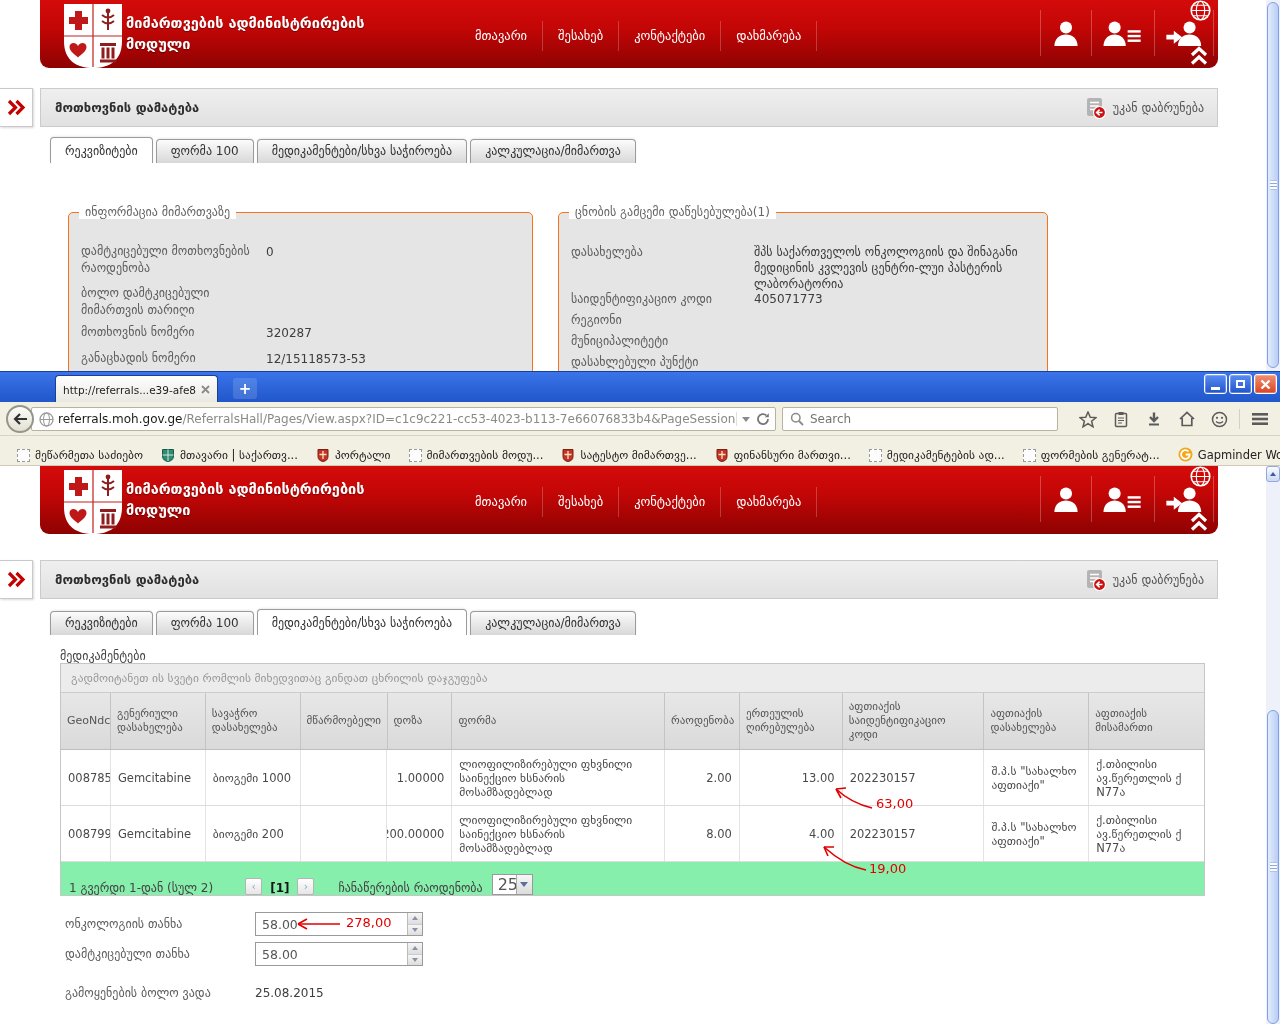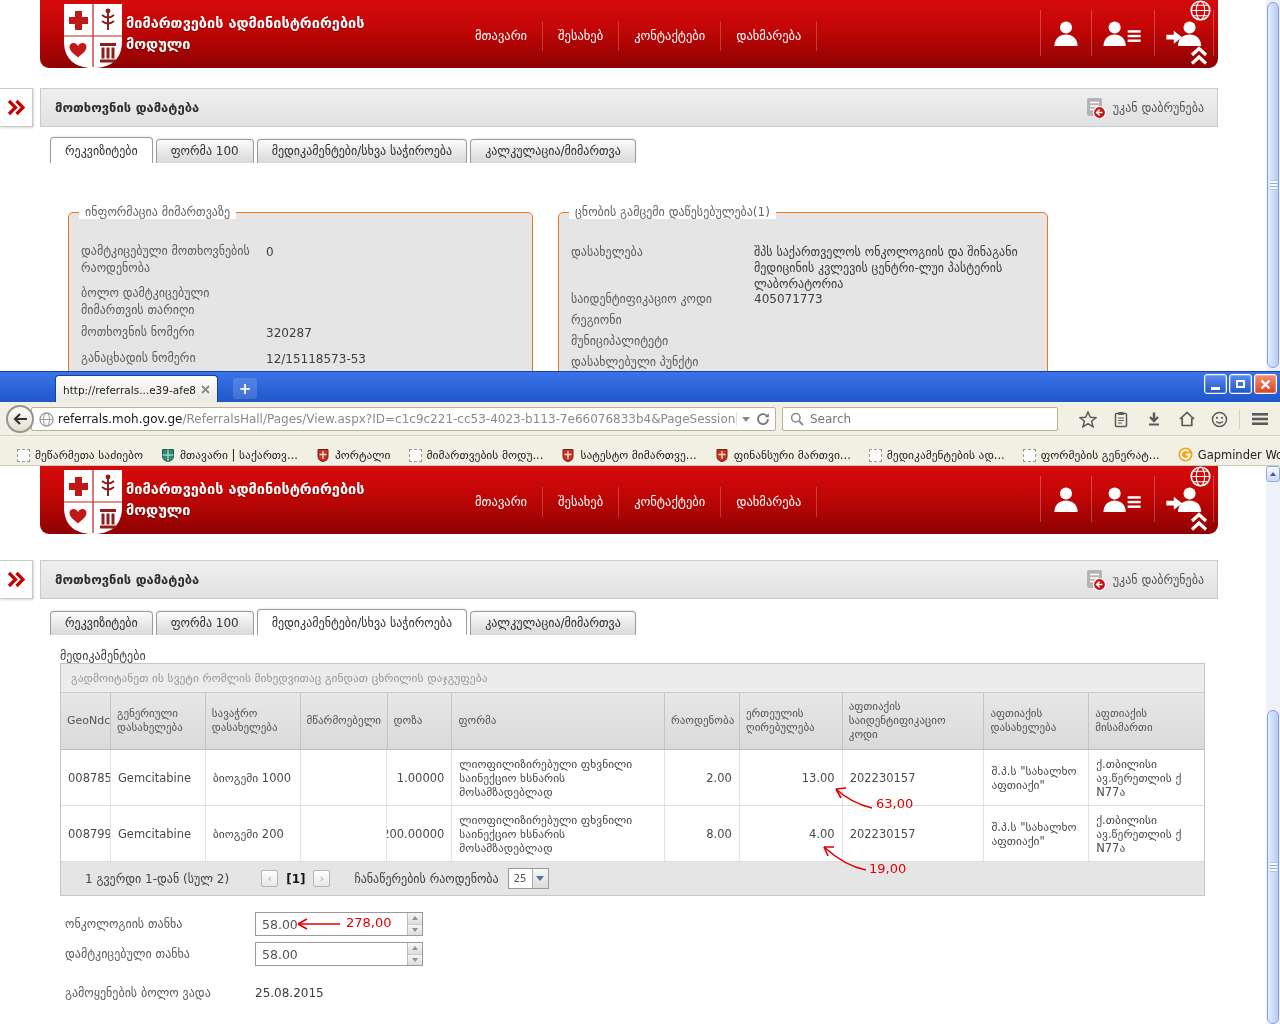--- a/index.html
+++ b/index.html
@@ -40,26 +40,26 @@
   .meds-label{position:absolute;left:60px;font-size:12px;color:#444}
   .meds-table{position:absolute;left:60px;width:1145px;border:1px solid #c6c6c6;background:#fff}
   .t-hint{height:29px;background:#ececec;color:#999;font-size:11.5px;display:flex;align-items:center;padding-left:10px;border-bottom:1px solid #ccc}
   .t-head{display:flex;height:57px;background:linear-gradient(#e7e7e7,#dadada);border-bottom:1px solid #bdbdbd;color:#555;font-size:11px}
   .t-head .cell{display:flex;align-items:center;padding:2px 6px;border-right:1px solid #c4c4c4;line-height:14px}
   .t-row{display:flex;height:56px;border-bottom:1px solid #ddd;background:#fff;font-size:11.5px;color:#4a4a4a}
   .t-row .cell{display:flex;align-items:center;padding:2px 7px;border-right:1px solid #e3e3e3;line-height:14px;overflow:hidden}
   .cell.num{justify-content:flex-end}
   .w0{width:50px}.w1{width:95px}.w2{width:95px}.w3{width:87px}.w4{width:65px}.w5{width:213px}
   .w6{width:75px}.w7{width:103px}.w8{width:142px}.w9{width:105px}.w10{width:115px;border-right:none!important}
-  .t-foot{display:flex;height:33px;background:#e5e5e5;align-items:center;font-size:12px;color:#444;padding-left:24px}
+  .t-foot{display:flex;height:33px;background:#86efac;align-items:flex-end;font-size:12px;color:#444;padding-left:8px}
   .pg-btn{width:17px;height:17px;background:linear-gradient(#fff,#e6e6e6);border:1px solid #b5b5b5;border-radius:2px;color:#96a5bd;font-size:11px;display:flex;align-items:center;justify-content:center;cursor:pointer}
   .pg-prev{margin-left:32px}
   .pg-cur{font-weight:bold;color:#151515;margin:0 8px}
   .pg-label{margin-left:24px}
-  .pg-select{width:41px;height:21px;border:1px solid #999;background:#fff;display:flex;align-items:center;position:relative;padding-left:5px;font-size:10px;color:#555;margin-left:9px;cursor:pointer}
+  .pg-select{width:41px;height:21px;border:1px solid #999;background:#fff;display:flex;align-items:center;position:relative;padding-left:5px;font-size:16px;color:#555;margin-left:9px;cursor:pointer}
   .pg-select .arrowbox{position:absolute;right:0;top:0;bottom:0;width:16px;background:linear-gradient(#f7f7f7,#dcdcdc);border-left:1px solid #aaa;display:flex;align-items:center;justify-content:center}
   .tri-down{width:0;height:0;border-left:4px solid transparent;border-right:4px solid transparent;border-top:5px solid #5b6f9e}
 
   
   .amt-label{position:absolute;left:65px;font-size:12px;color:#5f5f5f}
   .amt-wrap{position:absolute;left:255px;width:168px;height:24px}
   .amt-wrap input{width:100%;height:100%;border:1px solid #9a9a9a;background:#fff;font-size:12.5px;color:#555;padding:0 20px 0 6px;font-family:"DejaVu Sans",sans-serif}
   .spinner{position:absolute;right:1px;top:1px;bottom:1px;width:15px;border-left:1px solid #bbb;display:flex;flex-direction:column}
   .spinner i{flex:1;background:linear-gradient(#f6f6f6,#ddd);display:flex;align-items:center;justify-content:center;border-bottom:1px solid #ccc}
   .spinner i:last-child{border-bottom:none}

